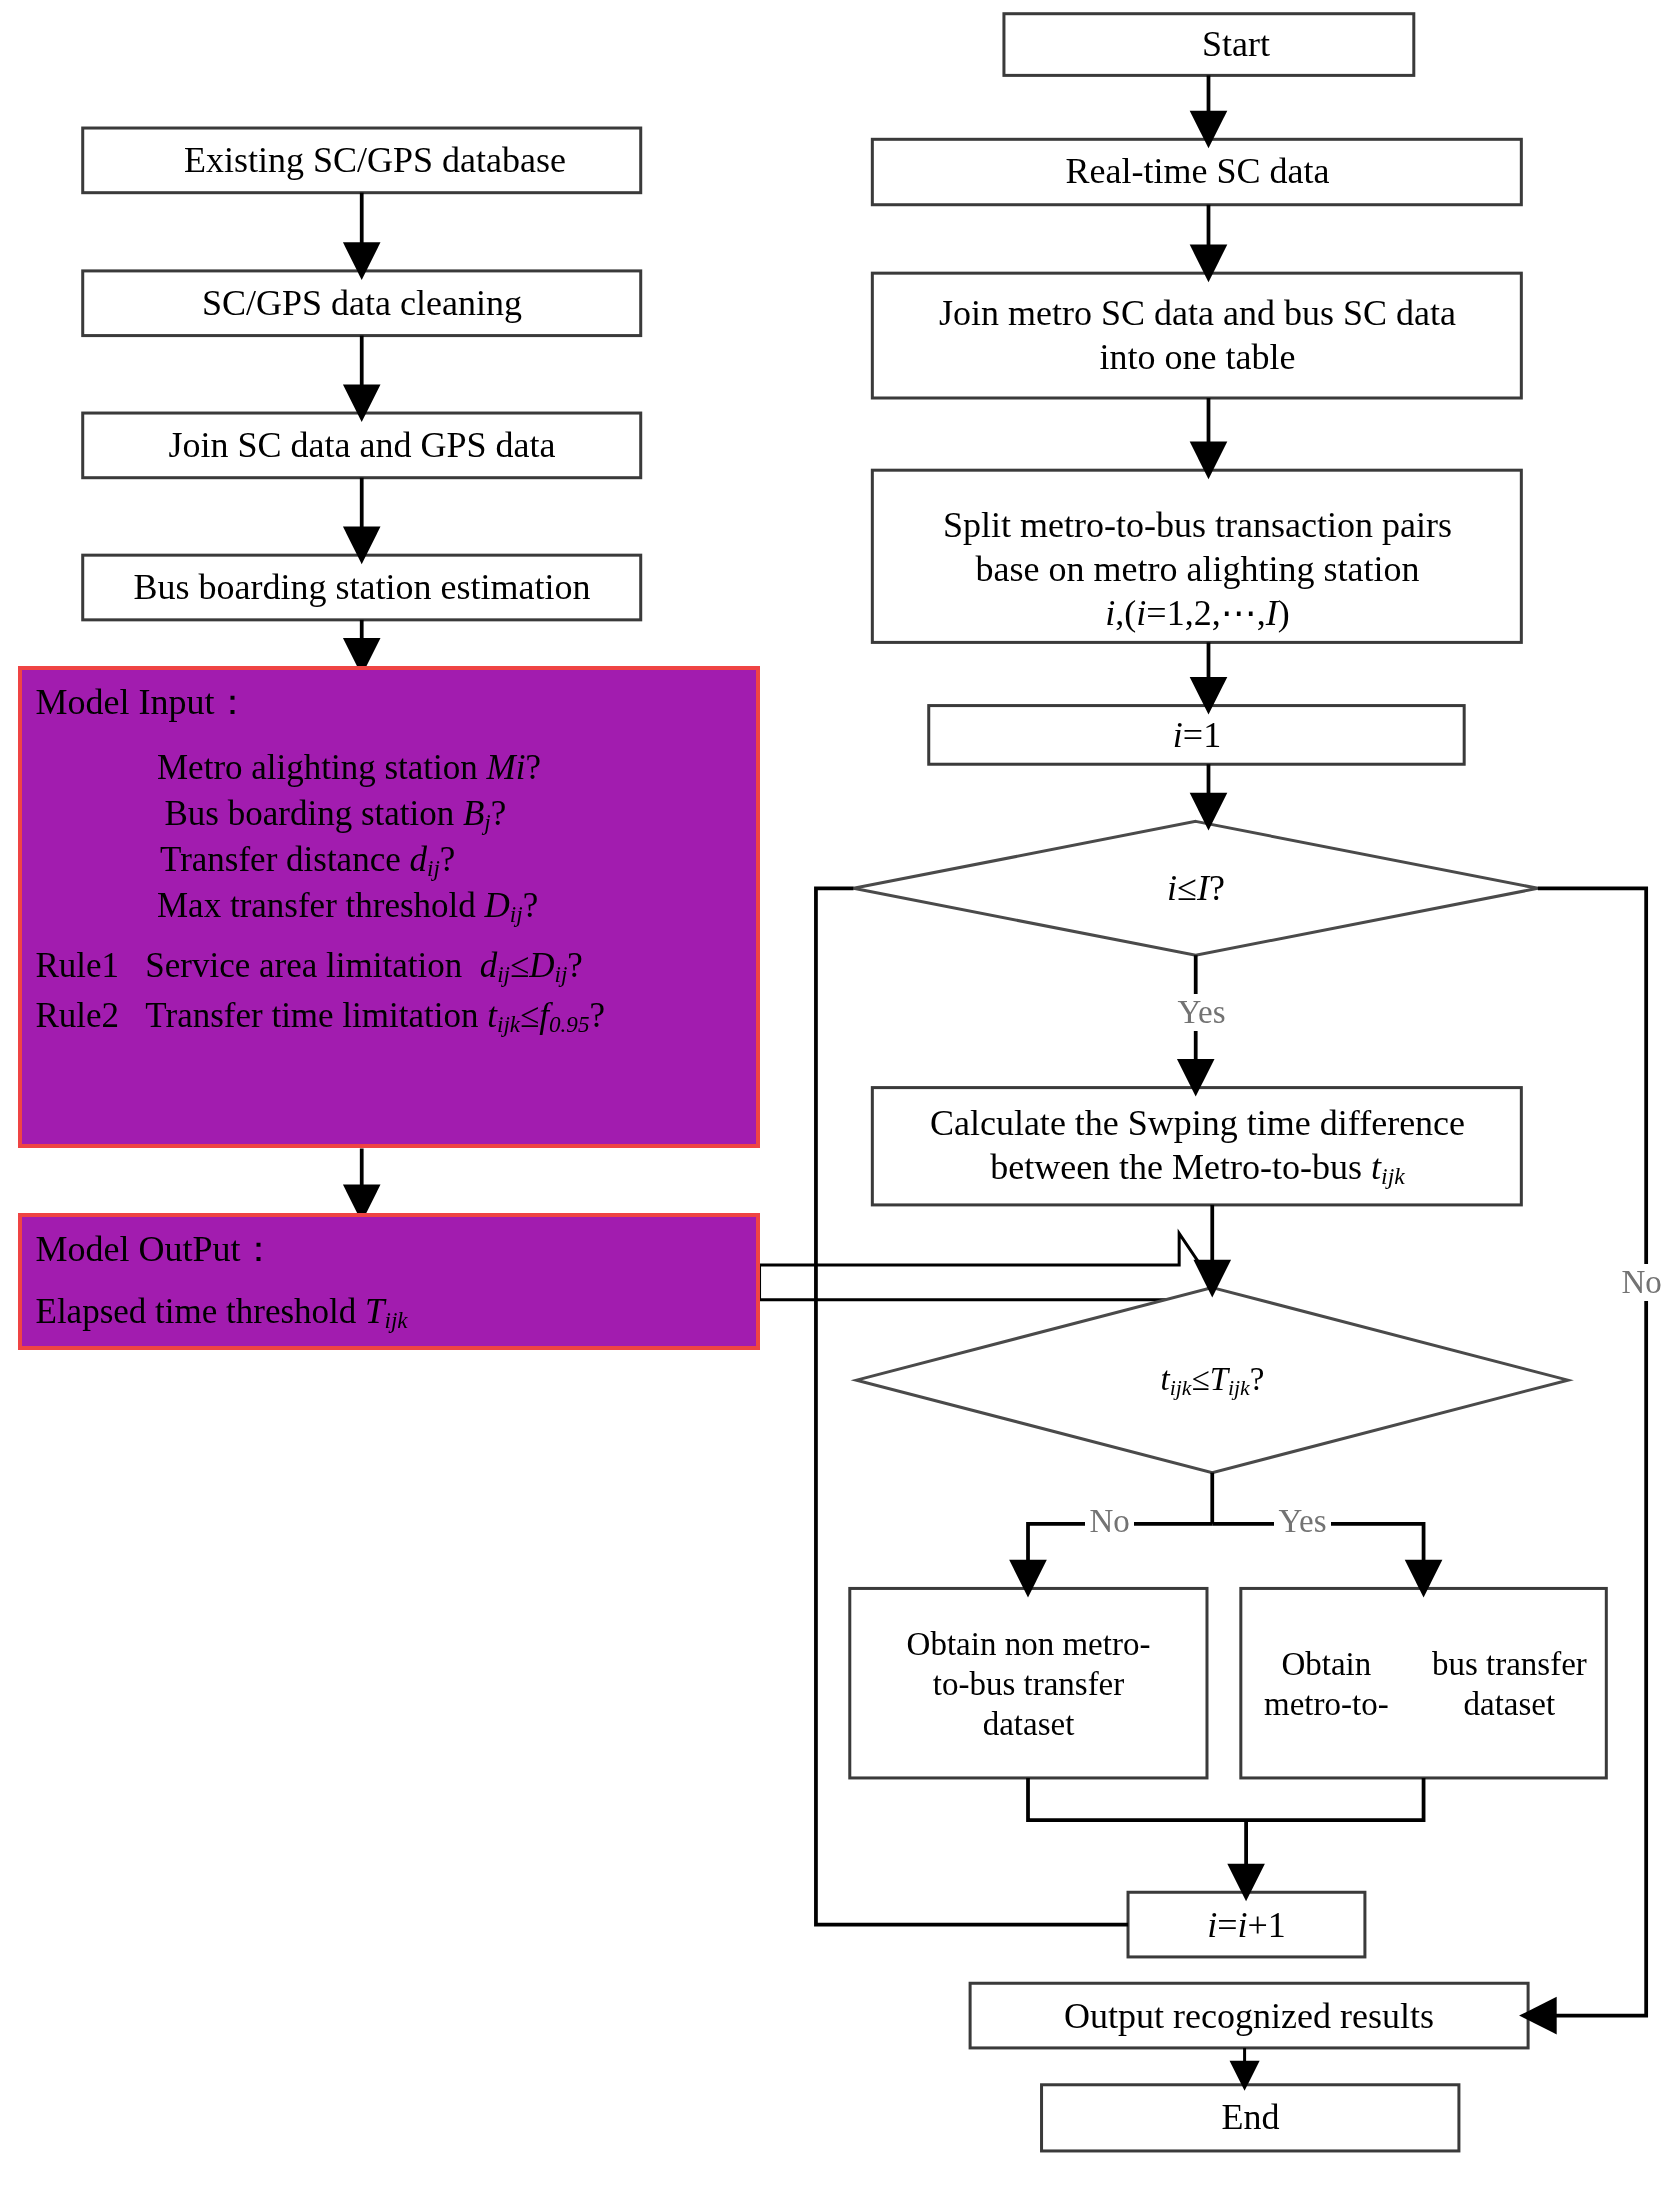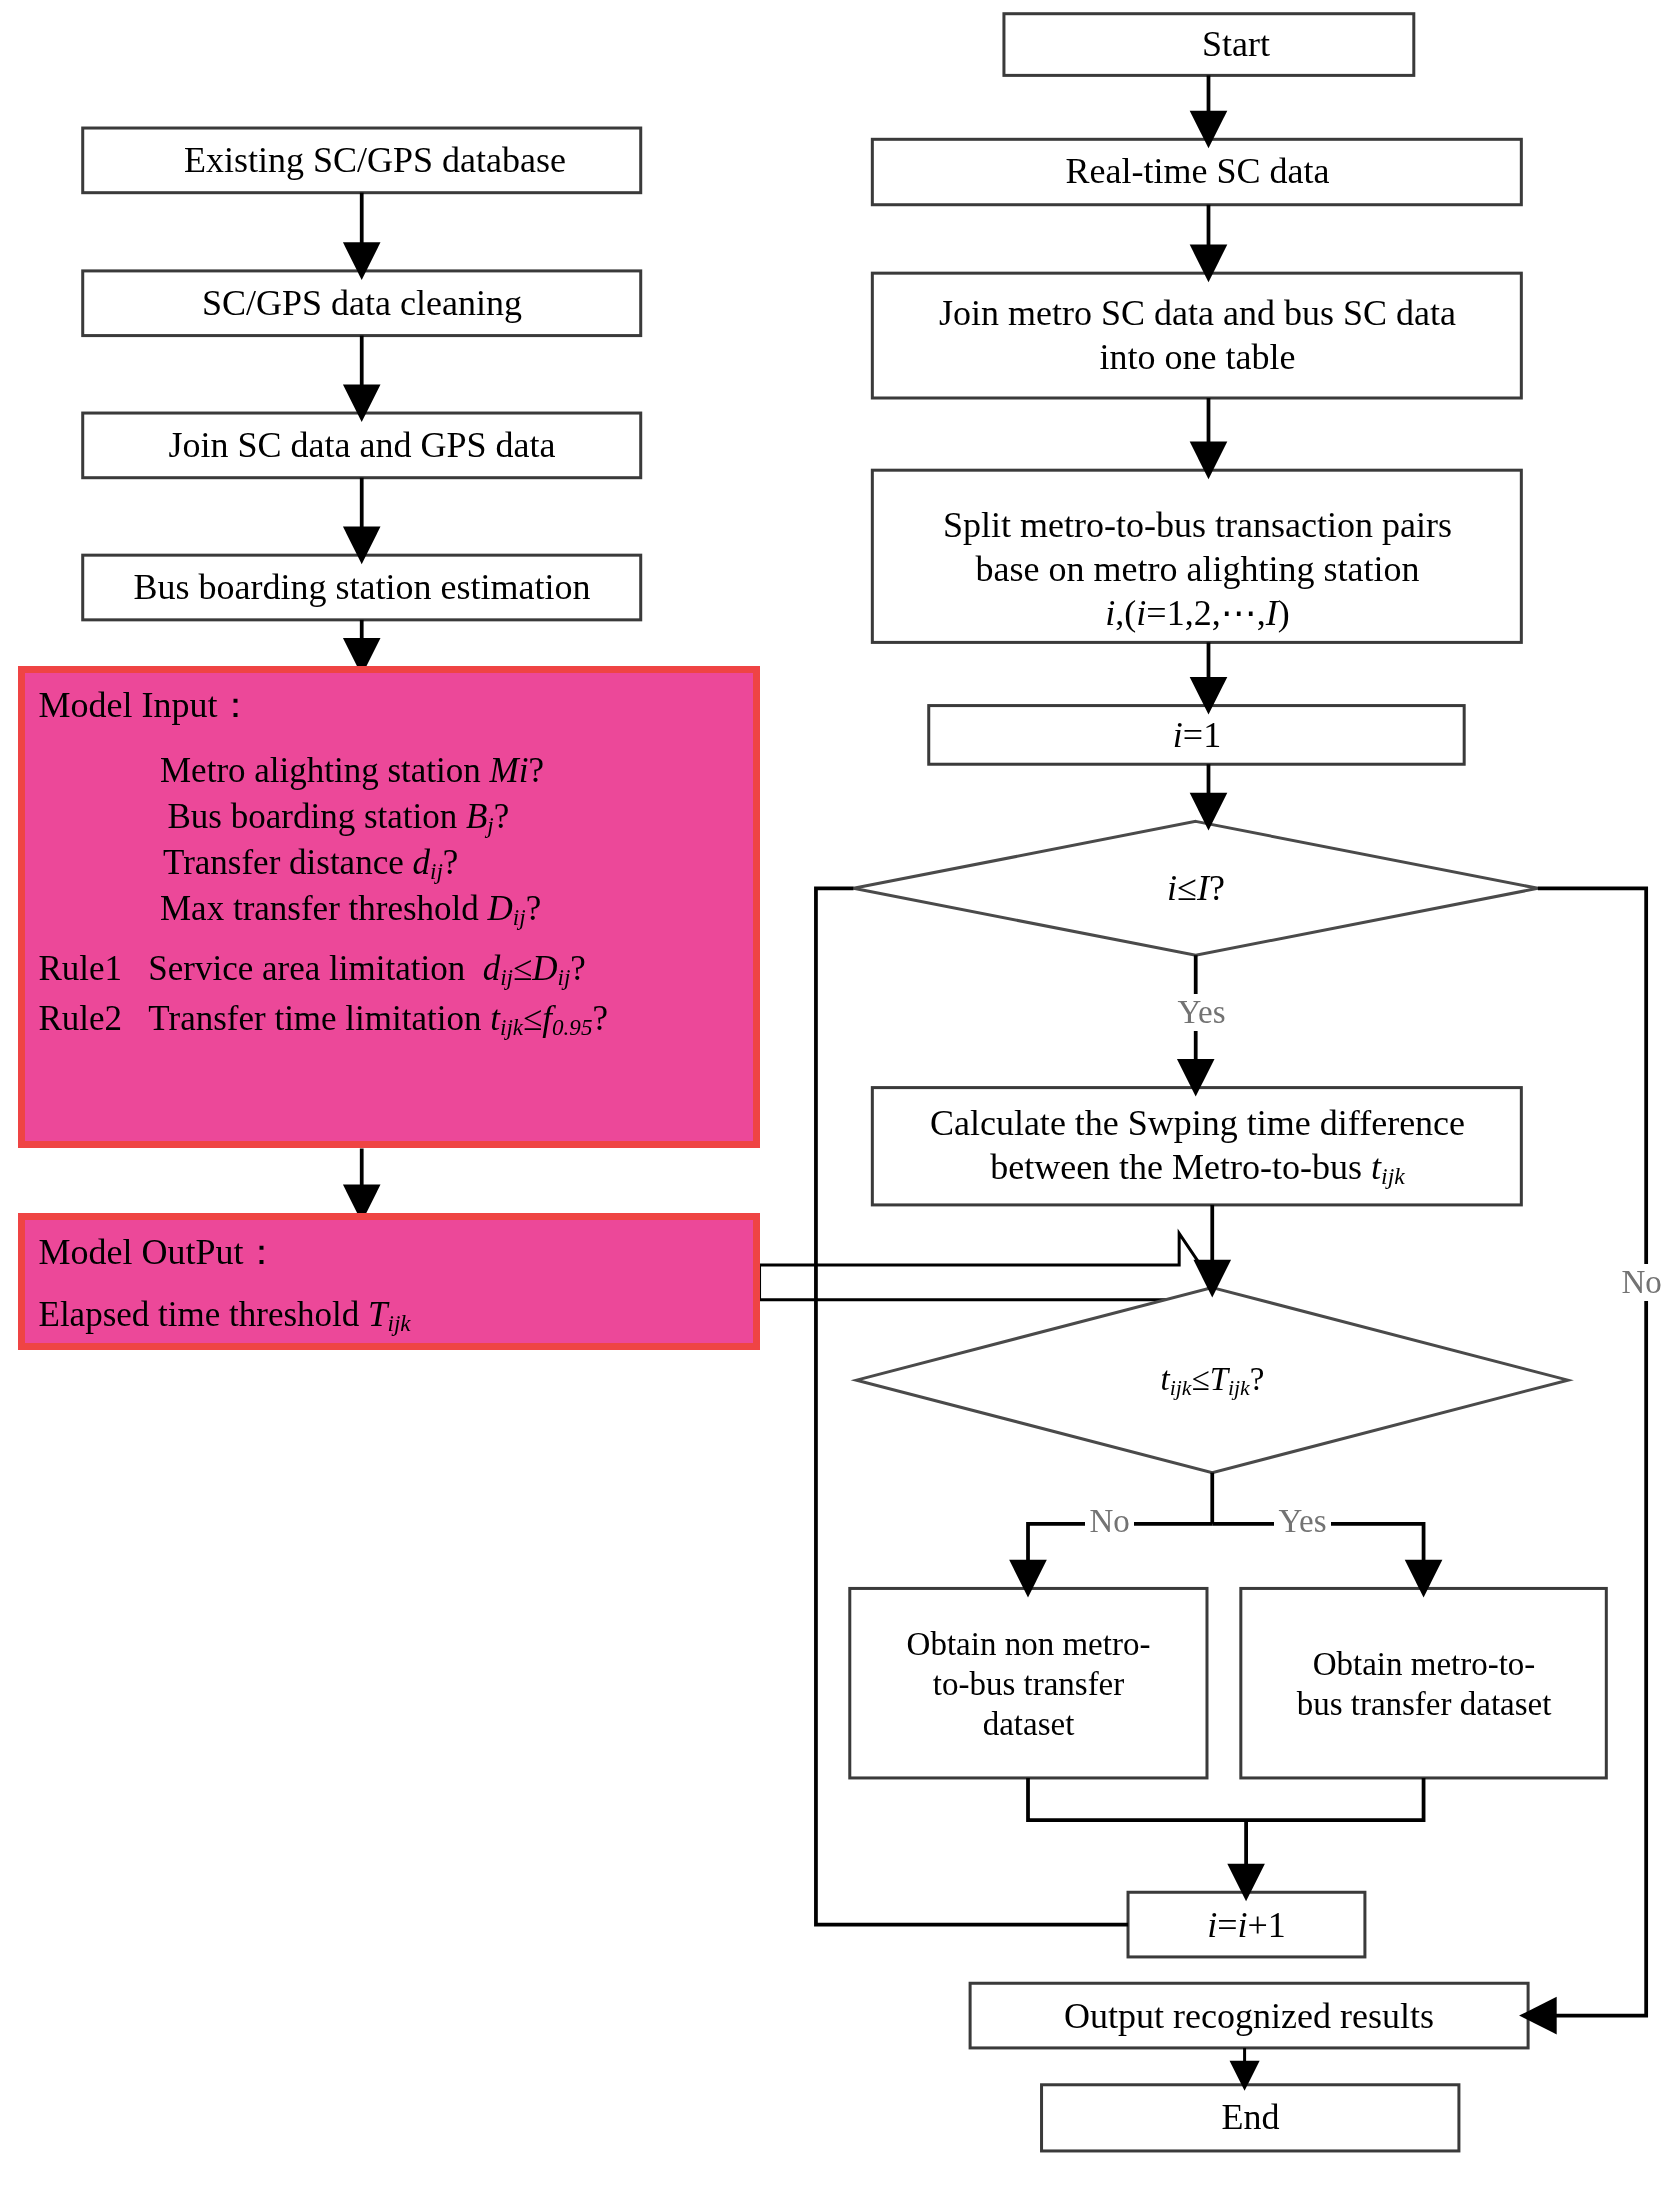--- a/index.html
+++ b/index.html
@@ -71,22 +71,22 @@
     position: absolute;
     font-size: 33px;
     color: #737373;
     font-family: Liberation Serif, serif;
     background: #ffffff;
     padding: 0 4.5px;
   }
   .model-panel {
     position: absolute;
     box-sizing: border-box;
-    border: 7px solid #ef4444;
-    background: #ec4899;
+    border: 4px solid #ef4444;
+    background: #a21caf;
   }
   .mi-title {
     position: absolute;
     left: 13.5px;
     top: 7.5px;
     font-size: 36px;
   }
   .mi-list {
     position: absolute;
     left: 135px;
@@ -263,21 +263,21 @@
   <div class="lbl lbl-box t-44" style="left:1062px; top:1358px; width:301px; height:45px;">
     <span class="nowrap"><span class="it">t</span><sub class="it">ijk</sub><span>≤</span><span class="it">T</span><sub class="it">ijk</sub><span>?</span></span>
   </div>
 
   <div class="lbl lbl-box t-44" style="left:850px; top:1589px; width:357px; height:190px; flex-direction:column;">
     <div>Obtain non metro-</div>
     <div>to-bus transfer</div>
     <div>dataset</div>
   </div>
 
-  <div class="lbl lbl-box t-44" style="left:1241px; top:1589px; width:366px; height:190px; flex-direction:column;">
+  <div class="lbl lbl-box t-44" style="left:1241px; top:1589px; width:366px; height:190px; ">
     <div>Obtain metro-to-</div>
     <div>bus transfer dataset</div>
   </div>
 
   <div class="lbl lbl-box t-48" style="left:1128px; top:1893px; width:237px; height:65px;">
     <span class="nowrap"><span class="it">i</span><span>=</span><span class="it">i</span><span>+1</span></span>
   </div>
 
   <div class="lbl lbl-box t-48" style="left:970px; top:1984px; width:558px; height:65px;">Output recognized results</div>
 

